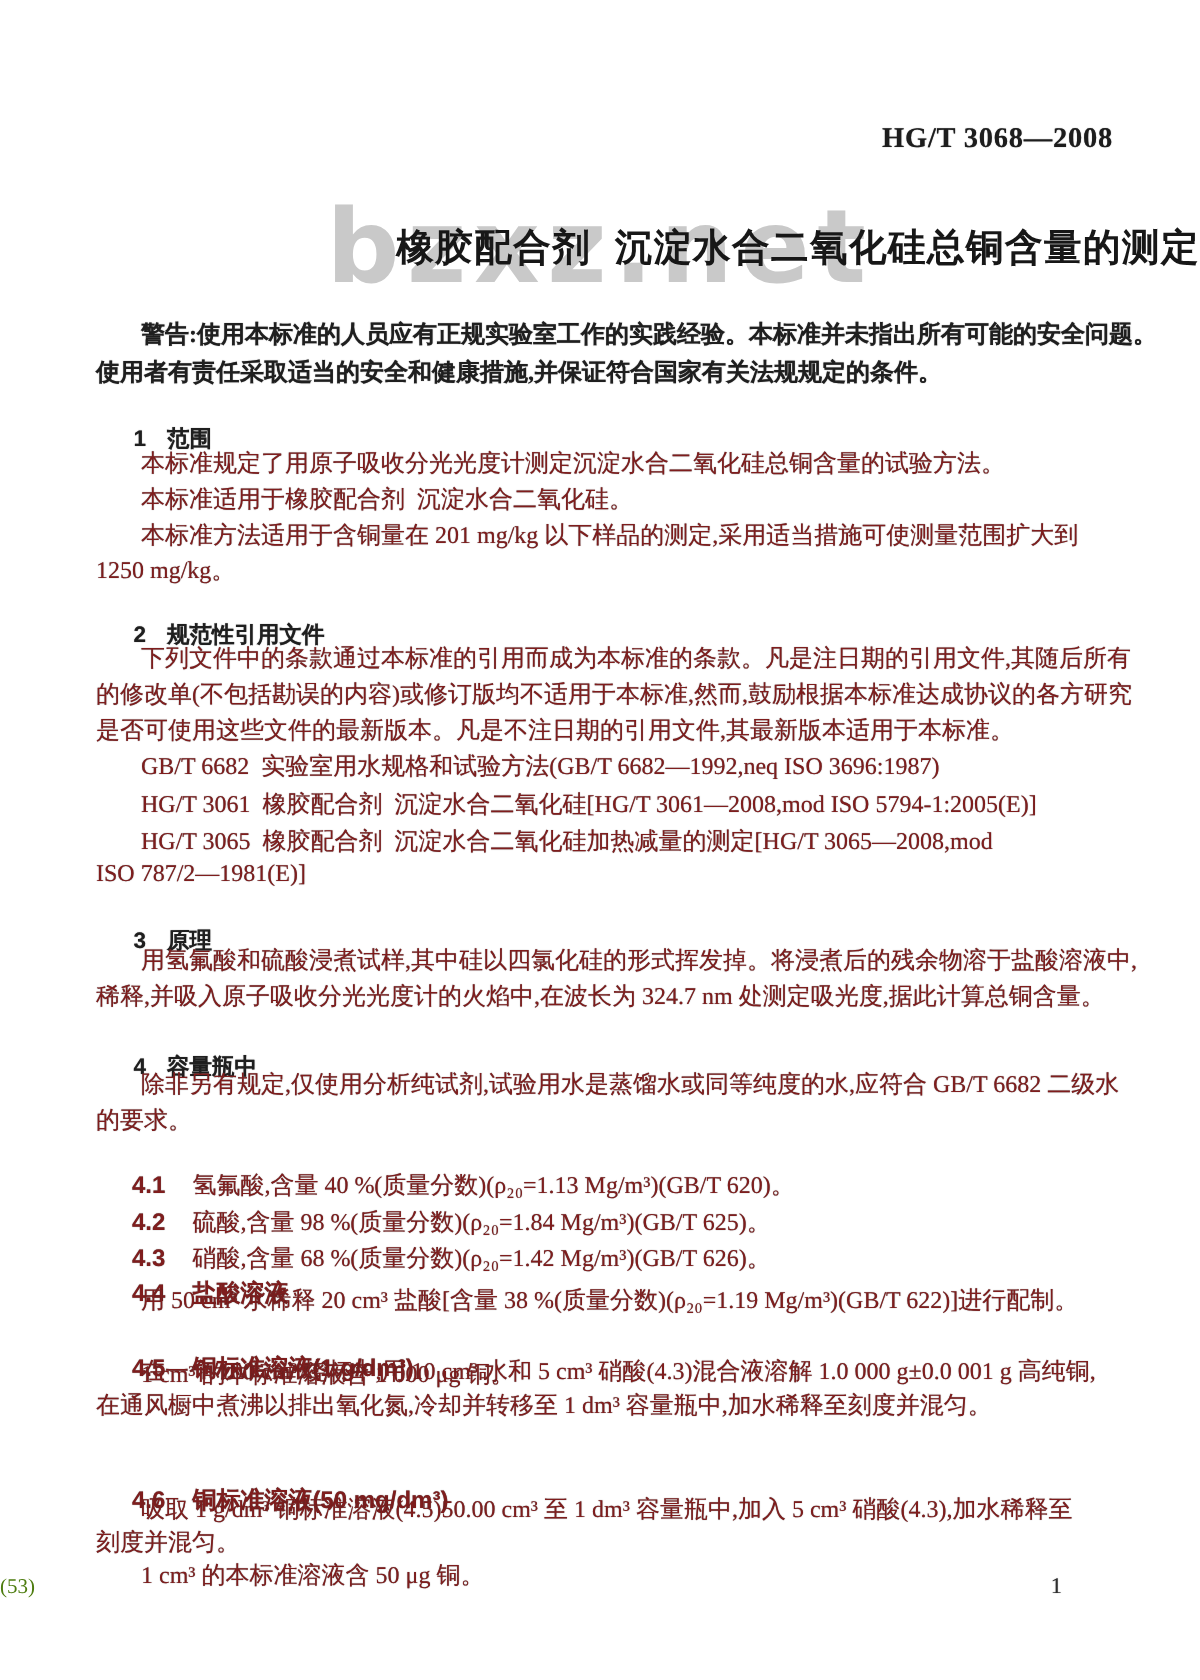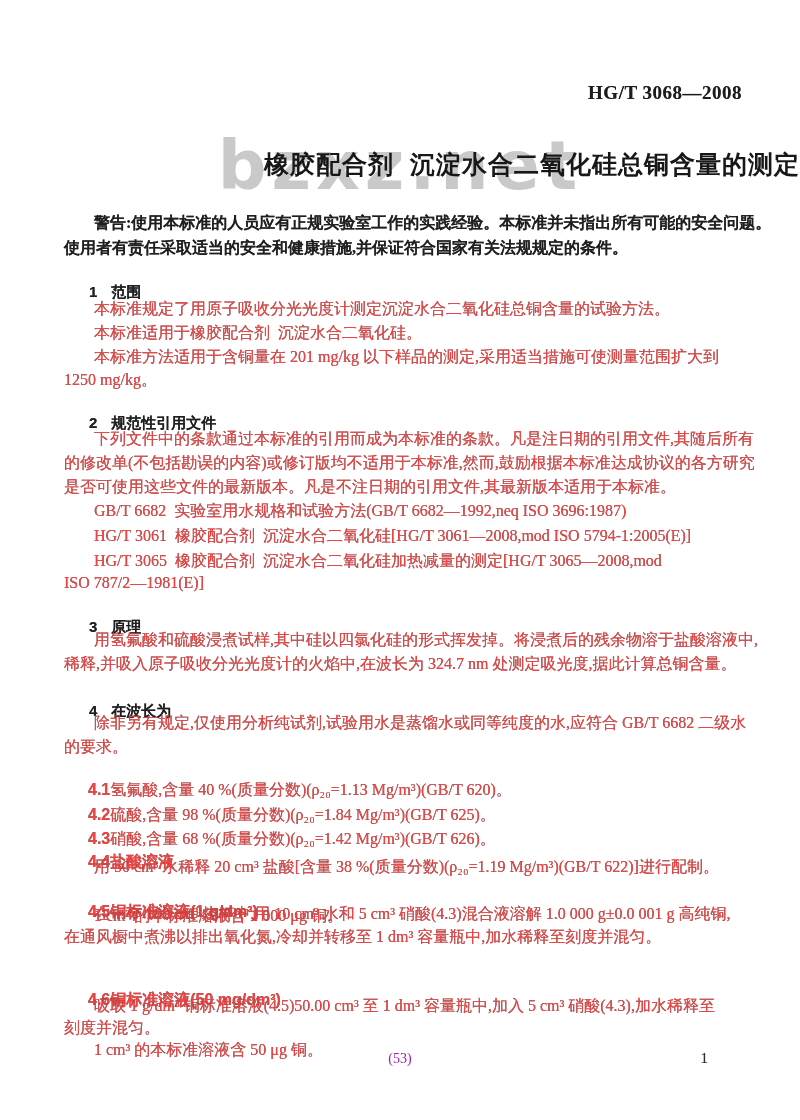--- a/index.html
+++ b/index.html
@@ -8,35 +8,36 @@
     width: 800px;
     height: 1120px;
     background: #ffffff;
     overflow: hidden;
     font-family: "Liberation Serif", serif;
   }
   .ln {
     position: absolute;
     left: 64px;
     font-size: 16px;
-    color: #ef4444;
+    color: #7f1d1d;
     white-space: pre;
     text-shadow: 0 0 0.6px rgba(45,45,45,0.75);
   }
   .ind { left: 94px; }
   .hd {
     font-weight: bold;
     font-size: 15px;
     font-family: "Liberation Sans", sans-serif;
     color: #1f1f1f;
   }
   .hd .num { margin-right: 14px; }
   .clause-num {
     font-weight: bold;
     font-family: "Liberation Sans", sans-serif;
+    margin-right: 18px;
   }
   .subhead-text { font-weight: bold; font-family: Liberation Sans, sans-serif; }
   #header-code {
     position: absolute;
     top: 82px;
     right: 58px;
     left: auto;
     font-size: 19px;
     font-weight: bold;
     letter-spacing: 0.5px;
@@ -68,23 +69,22 @@
     letter-spacing: 5px;
     z-index: 1;
     user-select: none;
   }
   .warn { font-weight: bold; color: #1f1f1f; }
   #footer-center {
     position: absolute;
     top: 1051px;
     left: 0;
     width: 100%;
-    text-align: center;
     font-size: 14px;
-    color: #a21caf;
+    color: #4d7c0f;
   }
   #footer-page {
     position: absolute;
     top: 1050px;
     right: 92px;
     left: auto;
     font-size: 15px;
     color: #2e2e2e;
   }
   .content { position: relative; z-index: 2; }
@@ -124,21 +124,21 @@
     <div class="ln ind" style="top:551px">HG/T 3065  橡胶配合剂  沉淀水合二氧化硅加热减量的测定[HG/T 3065—2008,mod</div>
     <div class="ln" style="top:574px">ISO 787/2—1981(E)]</div>
 
     <div class="ln hd" style="top:601px">
       <span class="num">3</span><span>原理</span>
     </div>
     <div class="ln ind" style="top:630px">用氢氟酸和硫酸浸煮试样,其中硅以四氯化硅的形式挥发掉。将浸煮后的残余物溶于盐酸溶液中,</div>
     <div class="ln" style="top:654px">稀释,并吸入原子吸收分光光度计的火焰中,在波长为 324.7 nm 处测定吸光度,据此计算总铜含量。</div>
 
     <div class="ln hd" style="top:685px">
-      <span class="num">4</span><span>在波长为</span>
+      <span class="num">4</span><span>容量瓶中</span>
     </div>
     <div class="ln ind" style="top:713px">除非另有规定,仅使用分析纯试剂,试验用水是蒸馏水或同等纯度的水,应符合 GB/T 6682 二级水</div>
     <div class="ln" style="top:737px">的要求。</div>
 
     <div class="ln" style="top:762px">
       <span class="clause-num">4.1</span><span>氢氟酸,含量 40 %(质量分数)(ρ₂₀=1.13 Mg/m³)(GB/T 620)。</span>
     </div>
     <div class="ln" style="top:787px">
       <span class="clause-num">4.2</span><span>硫酸,含量 98 %(质量分数)(ρ₂₀=1.84 Mg/m³)(GB/T 625)。</span>
     </div>

